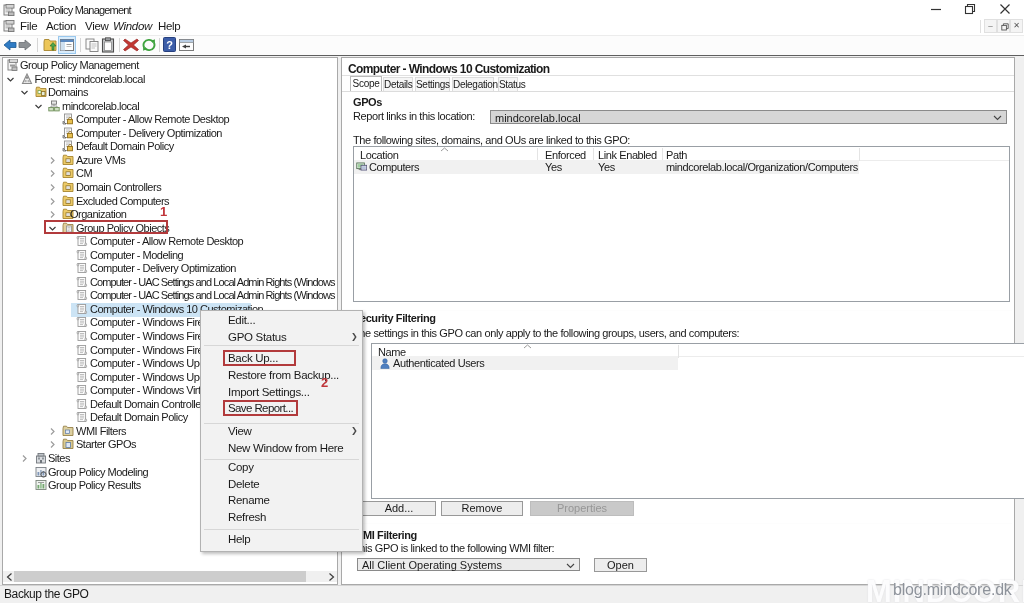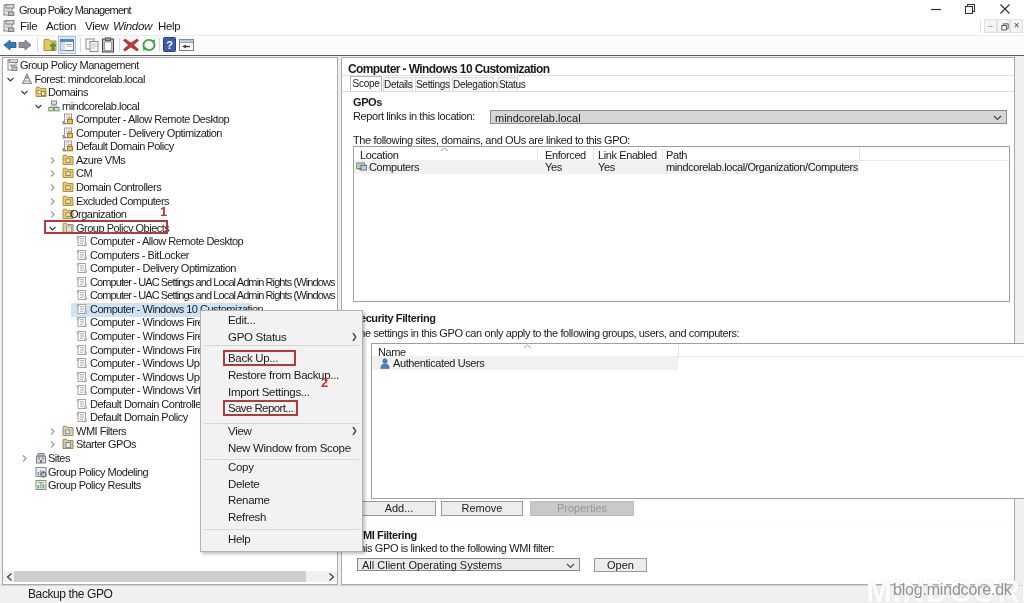--- a/index.html
+++ b/index.html
@@ -46,21 +46,21 @@
 .mi { position:absolute; left:27px; font-size:11.5px; letter-spacing:-0.3px; white-space:nowrap; }
 .msep { position:absolute; left:3px; width:155px; height:1px; background:#d7d7d7; }
 .marr { position:absolute; left:150px; font-size:8px; color:#4a4a4a; }
 
 
 .redbox { position:absolute; border:2px solid #b23a3c; }
 .rednum { position:absolute; color:#c0353a; font-weight:bold; font-size:13px; }
 
 
 #statusbar { left:0; top:585px; width:1024px; height:18px; background:#f0f0f0; border-top:1px solid #d4d4d4; }
-#statustext { left:4px; top:587px; font-size:12px; letter-spacing:-0.4px;margin-left:24px; }
+#statustext { left:4px; top:587px; font-size:12px; letter-spacing:-0.4px; }
 
 
 #wm1 { left:866px; top:574px; font-size:31px; font-weight:bold; color:#fcfcfd; letter-spacing:1px; text-shadow:0 0 2px #dddde1; }
 #wm2 { left:893px; top:581px; font-size:16px; color:#8e939b; letter-spacing:-0.2px; }
 </style>
 </head>
 <body>
 <div id="root">
 
   <div class="abs" id="titlebar"></div>
@@ -285,21 +285,21 @@
             <rect x="8.8" y="8.1" width="1.8" height="2.4" rx="0.8" fill="#d8d8d8" stroke="#8f8f8f" stroke-width="0.6"></rect>
             <path d="M4 3.5 h4.2 M4 5.2 h4.2 M4 6.9 h4.2 M4 8.6 h3" stroke="#a3a3a3" stroke-width="0.7"></path>
           </svg>
           <div class="tlabel" style="left:87px;top:177.2px;">Computer - Allow Remote Desktop</div>
           <svg class="abs" style="left:73px;top:190.70000000000002px;" width="12" height="12" viewBox="0 0 12 12">
             <rect x="2" y="1.5" width="7.6" height="9" fill="#fcfcfc" stroke="#9b9b9b" stroke-width="0.9"></rect>
             <rect x="1" y="1.5" width="1.8" height="2.4" rx="0.8" fill="#d8d8d8" stroke="#8f8f8f" stroke-width="0.6"></rect>
             <rect x="8.8" y="8.1" width="1.8" height="2.4" rx="0.8" fill="#d8d8d8" stroke="#8f8f8f" stroke-width="0.6"></rect>
             <path d="M4 3.5 h4.2 M4 5.2 h4.2 M4 6.9 h4.2 M4 8.6 h3" stroke="#a3a3a3" stroke-width="0.7"></path>
           </svg>
-          <div class="tlabel" style="left:87px;top:190.7px;">Computers - BitLocker</div>
+          <div class="tlabel" style="left:87px;top:190.7px;">Computer - Modeling</div>
           <svg class="abs" style="left:73px;top:204.25px;" width="12" height="12" viewBox="0 0 12 12">
             <rect x="2" y="1.5" width="7.6" height="9" fill="#fcfcfc" stroke="#9b9b9b" stroke-width="0.9"></rect>
             <rect x="1" y="1.5" width="1.8" height="2.4" rx="0.8" fill="#d8d8d8" stroke="#8f8f8f" stroke-width="0.6"></rect>
             <rect x="8.8" y="8.1" width="1.8" height="2.4" rx="0.8" fill="#d8d8d8" stroke="#8f8f8f" stroke-width="0.6"></rect>
             <path d="M4 3.5 h4.2 M4 5.2 h4.2 M4 6.9 h4.2 M4 8.6 h3" stroke="#a3a3a3" stroke-width="0.7"></path>
           </svg>
           <div class="tlabel" style="left:87px;top:204.2px;">Computer - Delivery Optimization</div>
           <svg class="abs" style="left:73px;top:217.8px;" width="12" height="12" viewBox="0 0 12 12">
             <rect x="2" y="1.5" width="7.6" height="9" fill="#fcfcfc" stroke="#9b9b9b" stroke-width="0.9"></rect>
             <rect x="1" y="1.5" width="1.8" height="2.4" rx="0.8" fill="#d8d8d8" stroke="#8f8f8f" stroke-width="0.6"></rect>
@@ -521,21 +521,21 @@
       <div class="mi" style="top:20px;">GPO Status</div>
       <div class="marr" style="top:21px;">❯</div>
       <div class="msep" style="top:34px;"></div>
       <div class="mi" style="top:41px;">Back Up...</div>
       <div class="mi" style="top:58px;">Restore from Backup...</div>
       <div class="mi" style="top:75px;">Import Settings...</div>
       <div class="mi" style="top:91px;letter-spacing:-0.6px;">Save Report...</div>
       <div class="msep" style="top:112px;"></div>
       <div class="mi" style="top:114px;">View</div>
       <div class="marr" style="top:115px;">❯</div>
-      <div class="mi" style="top:131px;">New Window from Scope</div>
+      <div class="mi" style="top:131px;">New Window from Here</div>
       <div class="msep" style="top:148px;"></div>
       <div class="mi" style="top:150px;">Copy</div>
       <div class="mi" style="top:167px;">Delete</div>
       <div class="mi" style="top:183px;">Rename</div>
       <div class="mi" style="top:200px;">Refresh</div>
       <div class="msep" style="top:218px;"></div>
       <div class="mi" style="top:222px;">Help</div>
     </div>
 
     <div class="redbox" style="left:44px;top:164px;width:124px;height:14px;"></div>

